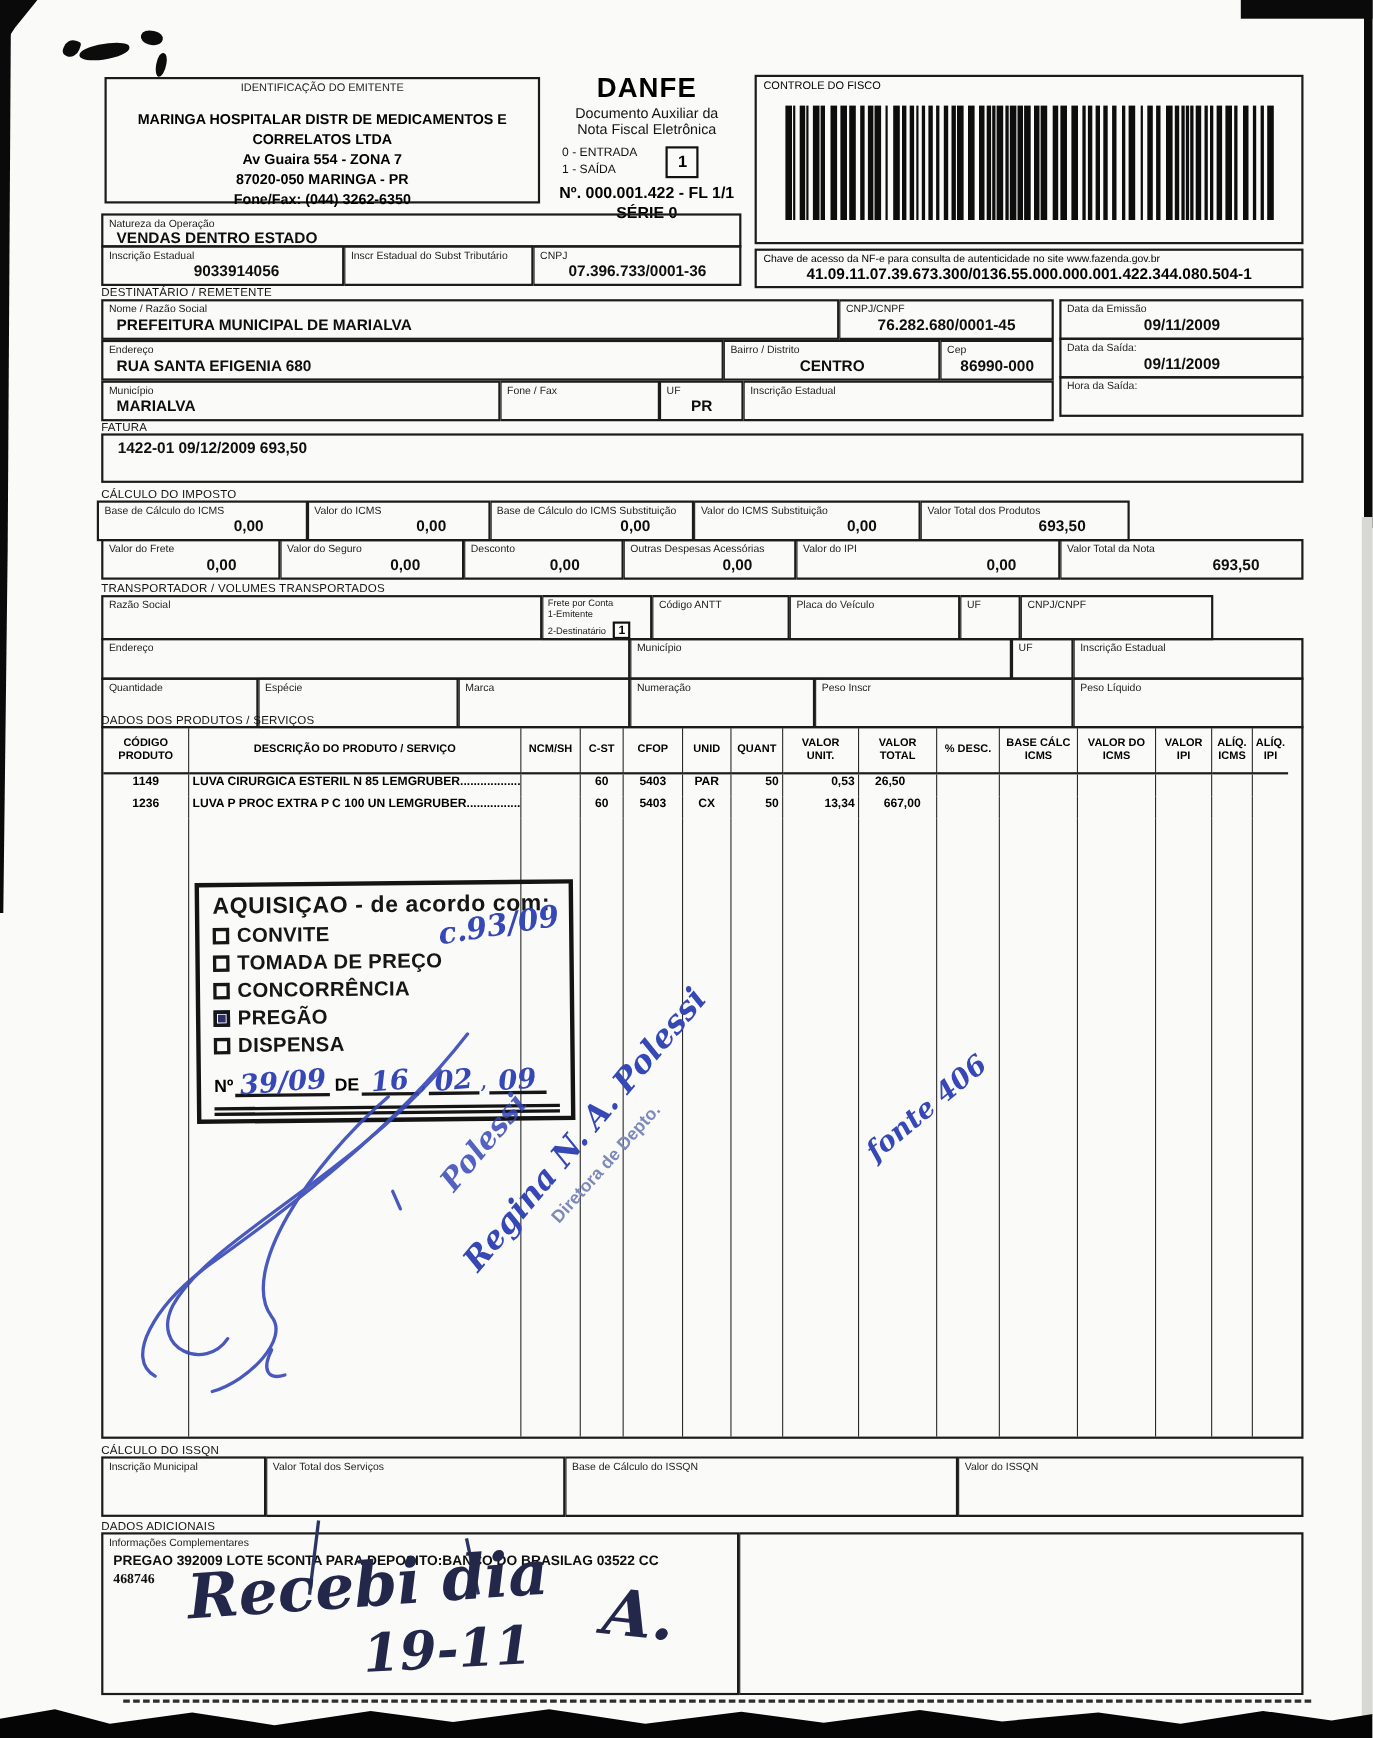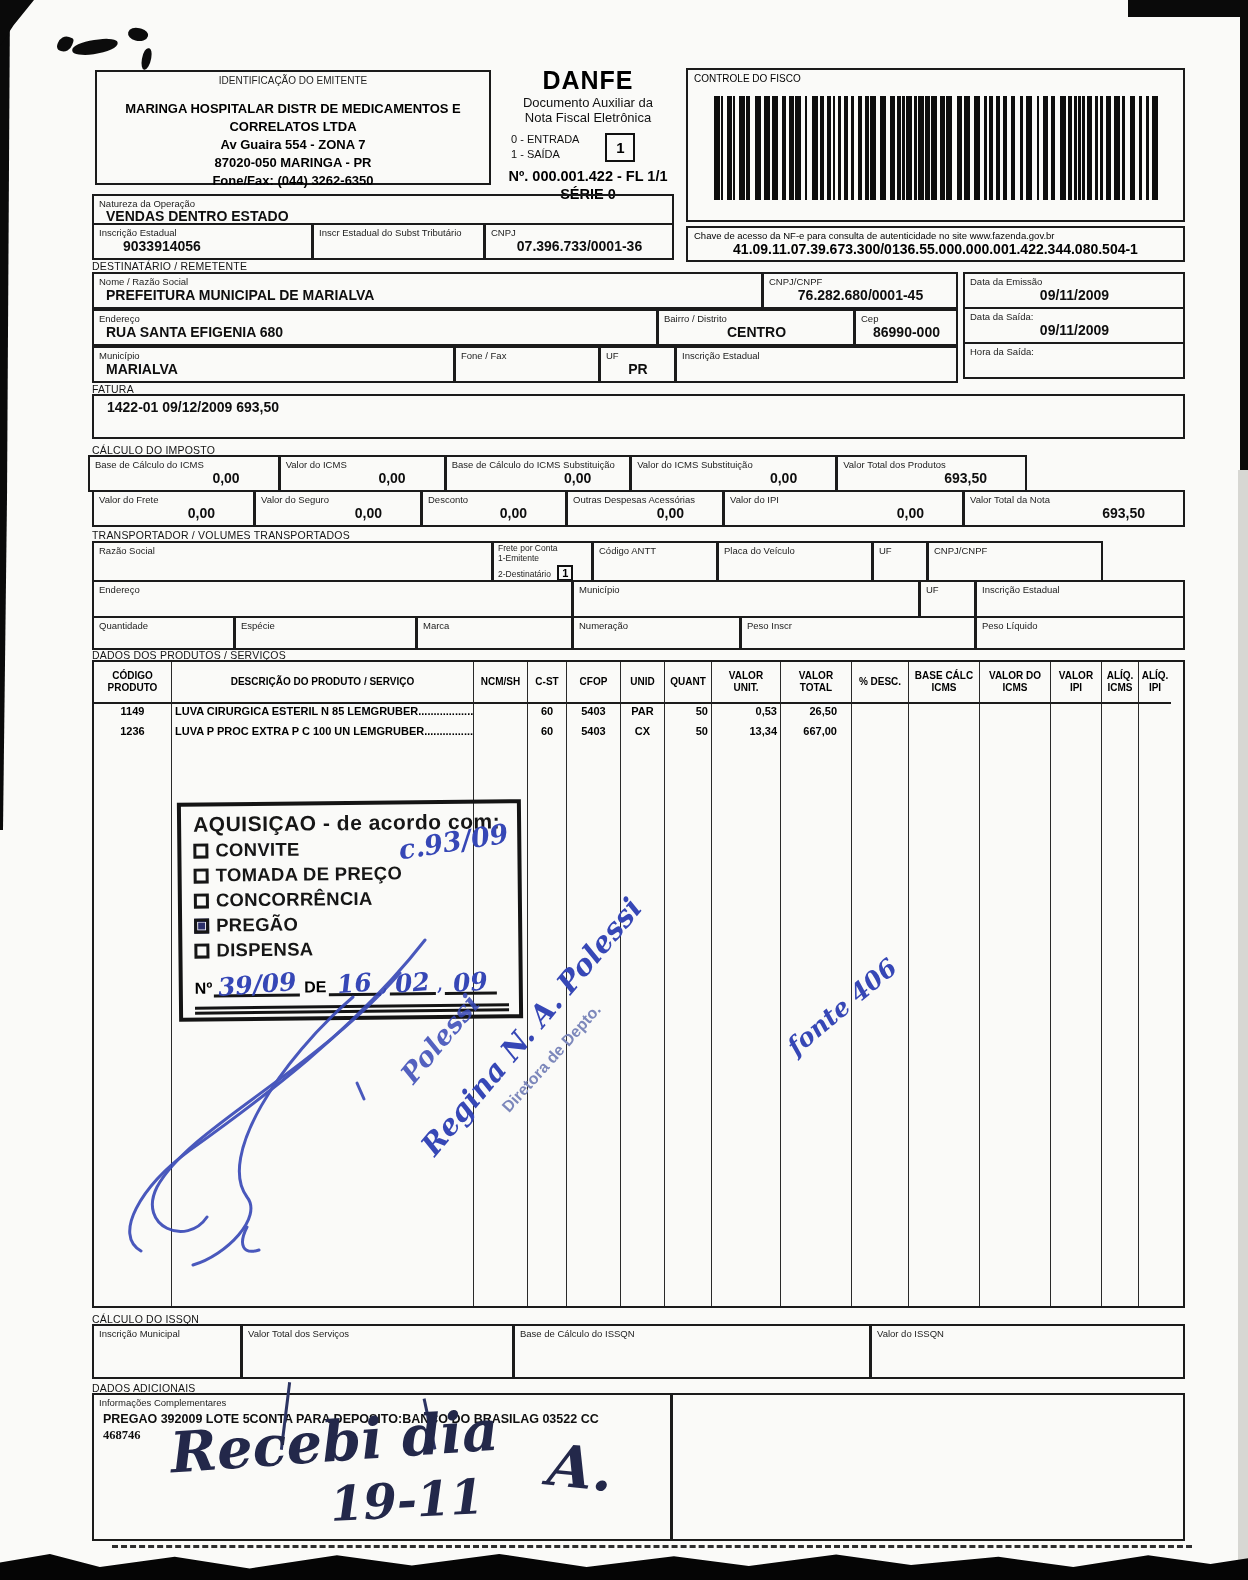--- a/index.html
+++ b/index.html
@@ -199,21 +199,21 @@
     <div class="chave-val">41.09.11.07.39.673.300/0136.55.000.000.001.422.344.080.504-1</div>
   </div>
 
   <div class="box" style="left:92px;top:194px;width:582px;height:31px;padding:2px 4px 0 5px;">
     <span class="lbl">Natureza da Operação</span>
     <span class="val vleft" style="margin-top:-1px;">VENDAS DENTRO ESTADO</span>
   </div>
   <div class="frow" style="left:92px;top:223px;width:582px;height:37px;">
     <div class="cell" style="width:221px;">
       <span class="lbl">Inscrição Estadual</span>
-      <span class="val" style="padding-left:24px;">9033914056</span>
+      <span class="val" style="padding-left:24px;text-align:center;">9033914056</span>
     </div>
     <div class="cell" style="width:172px;">
       <span class="lbl">Inscr Estadual do Subst  Tributário</span>
       <span class="val"></span>
     </div>
     <div class="cell" style="width:189px;">
       <span class="lbl">CNPJ</span>
       <span class="val vcenter">07.396.733/0001-36</span>
     </div>
   </div>
@@ -363,21 +363,21 @@
     <div class="cell" style="width:347px;">
       <span class="lbl">Município</span>
     </div>
     <div class="cell" style="width:56px;">
       <span class="lbl">UF</span>
     </div>
     <div class="cell" style="width:209px;">
       <span class="lbl">Inscrição Estadual</span>
     </div>
   </div>
-  <div class="frow" style="left:92px;top:616px;width:1093px;height:34px;">
+  <div class="frow" style="left:92px;top:616px;width:1093px;height:46px;">
     <div class="cell" style="width:143px;">
       <span class="lbl">Quantidade</span>
     </div>
     <div class="cell" style="width:182px;">
       <span class="lbl">Espécie</span>
     </div>
     <div class="cell" style="width:156px;">
       <span class="lbl">Marca</span>
     </div>
     <div class="cell" style="width:168px;">
@@ -418,21 +418,21 @@
 IPI</div>
 
     <div class="pcell pc">1149</div>
     <div class="pcell pl">LUVA CIRURGICA ESTERIL N 85 LEMGRUBER.............................</div>
     <div class="pcell pc"></div>
     <div class="pcell pc">60</div>
     <div class="pcell pc">5403</div>
     <div class="pcell pc">PAR</div>
     <div class="pcell pr">50</div>
     <div class="pcell pr">0,53</div>
-    <div class="pcell pr" style="padding-right:14px;">26,50</div>
+    <div class="pcell pr" style="padding-right:28px;">26,50</div>
     <div class="pcell"></div>
     <div class="pcell"></div>
     <div class="pcell"></div>
     <div class="pcell"></div>
     <div class="pcell"></div>
     <div class="pcell"></div>
 
     <div class="pcell pc">1236</div>
     <div class="pcell pl">LUVA P PROC EXTRA  P  C 100 UN LEMGRUBER............................</div>
     <div class="pcell pc"></div>

